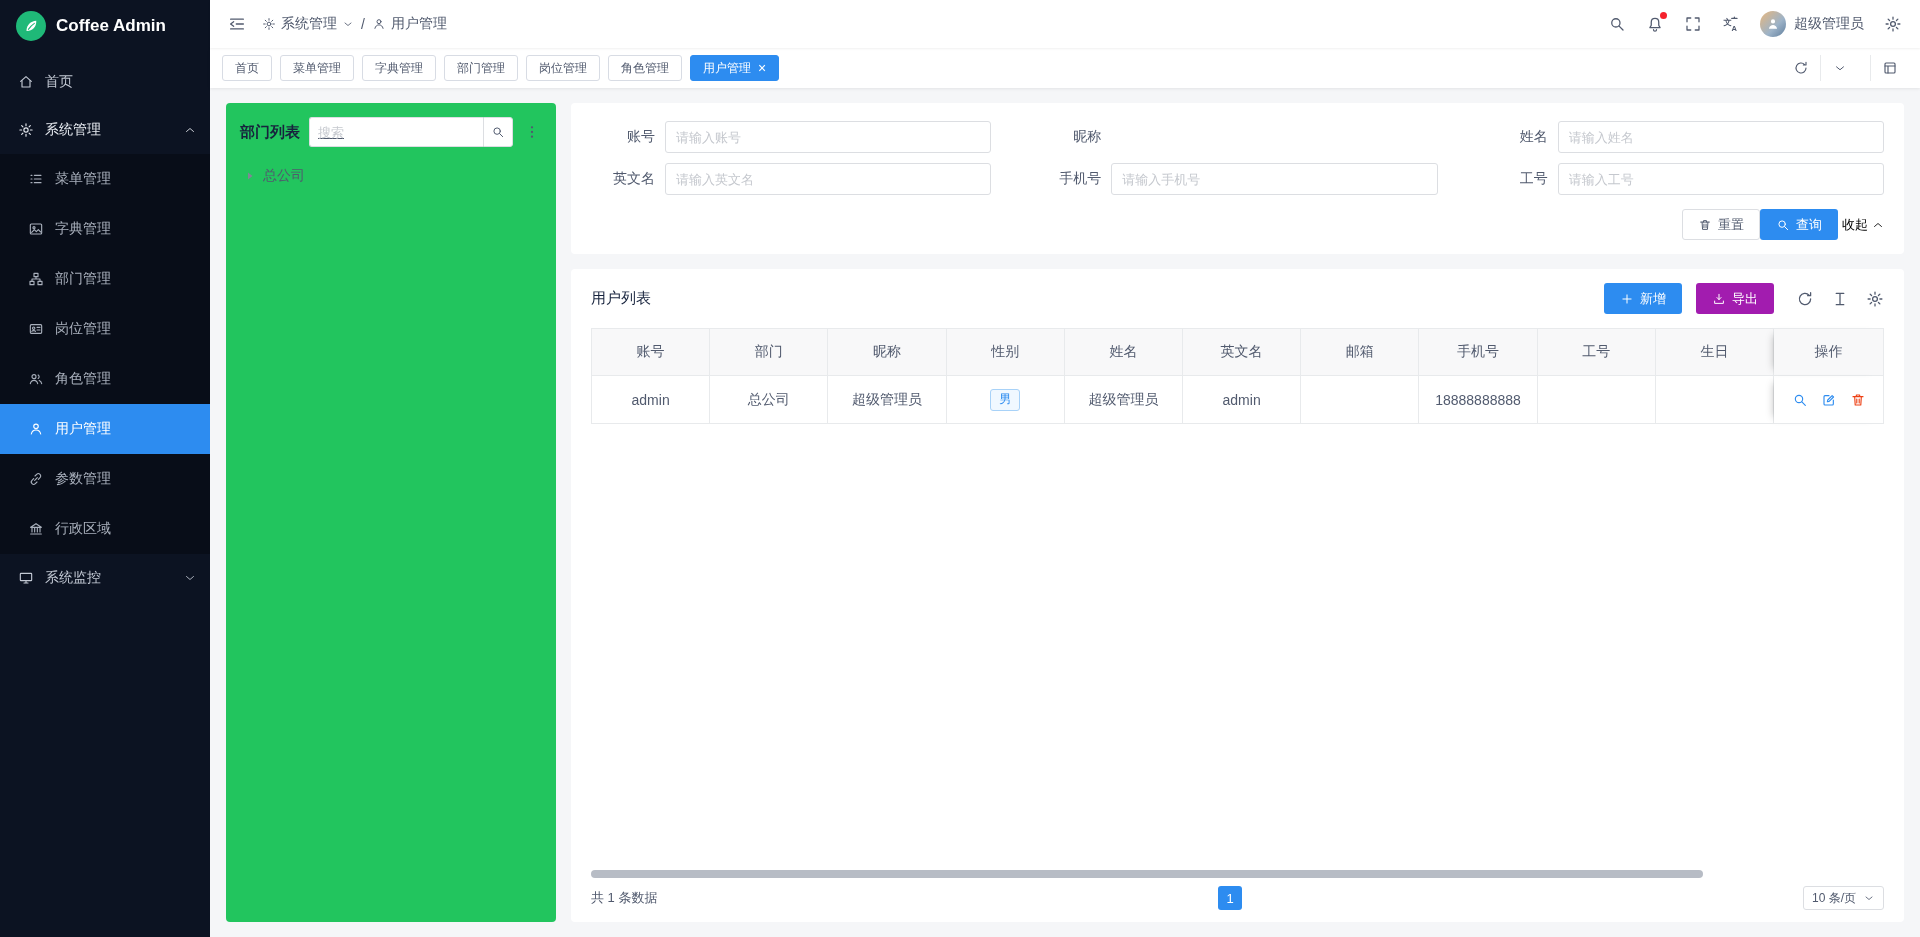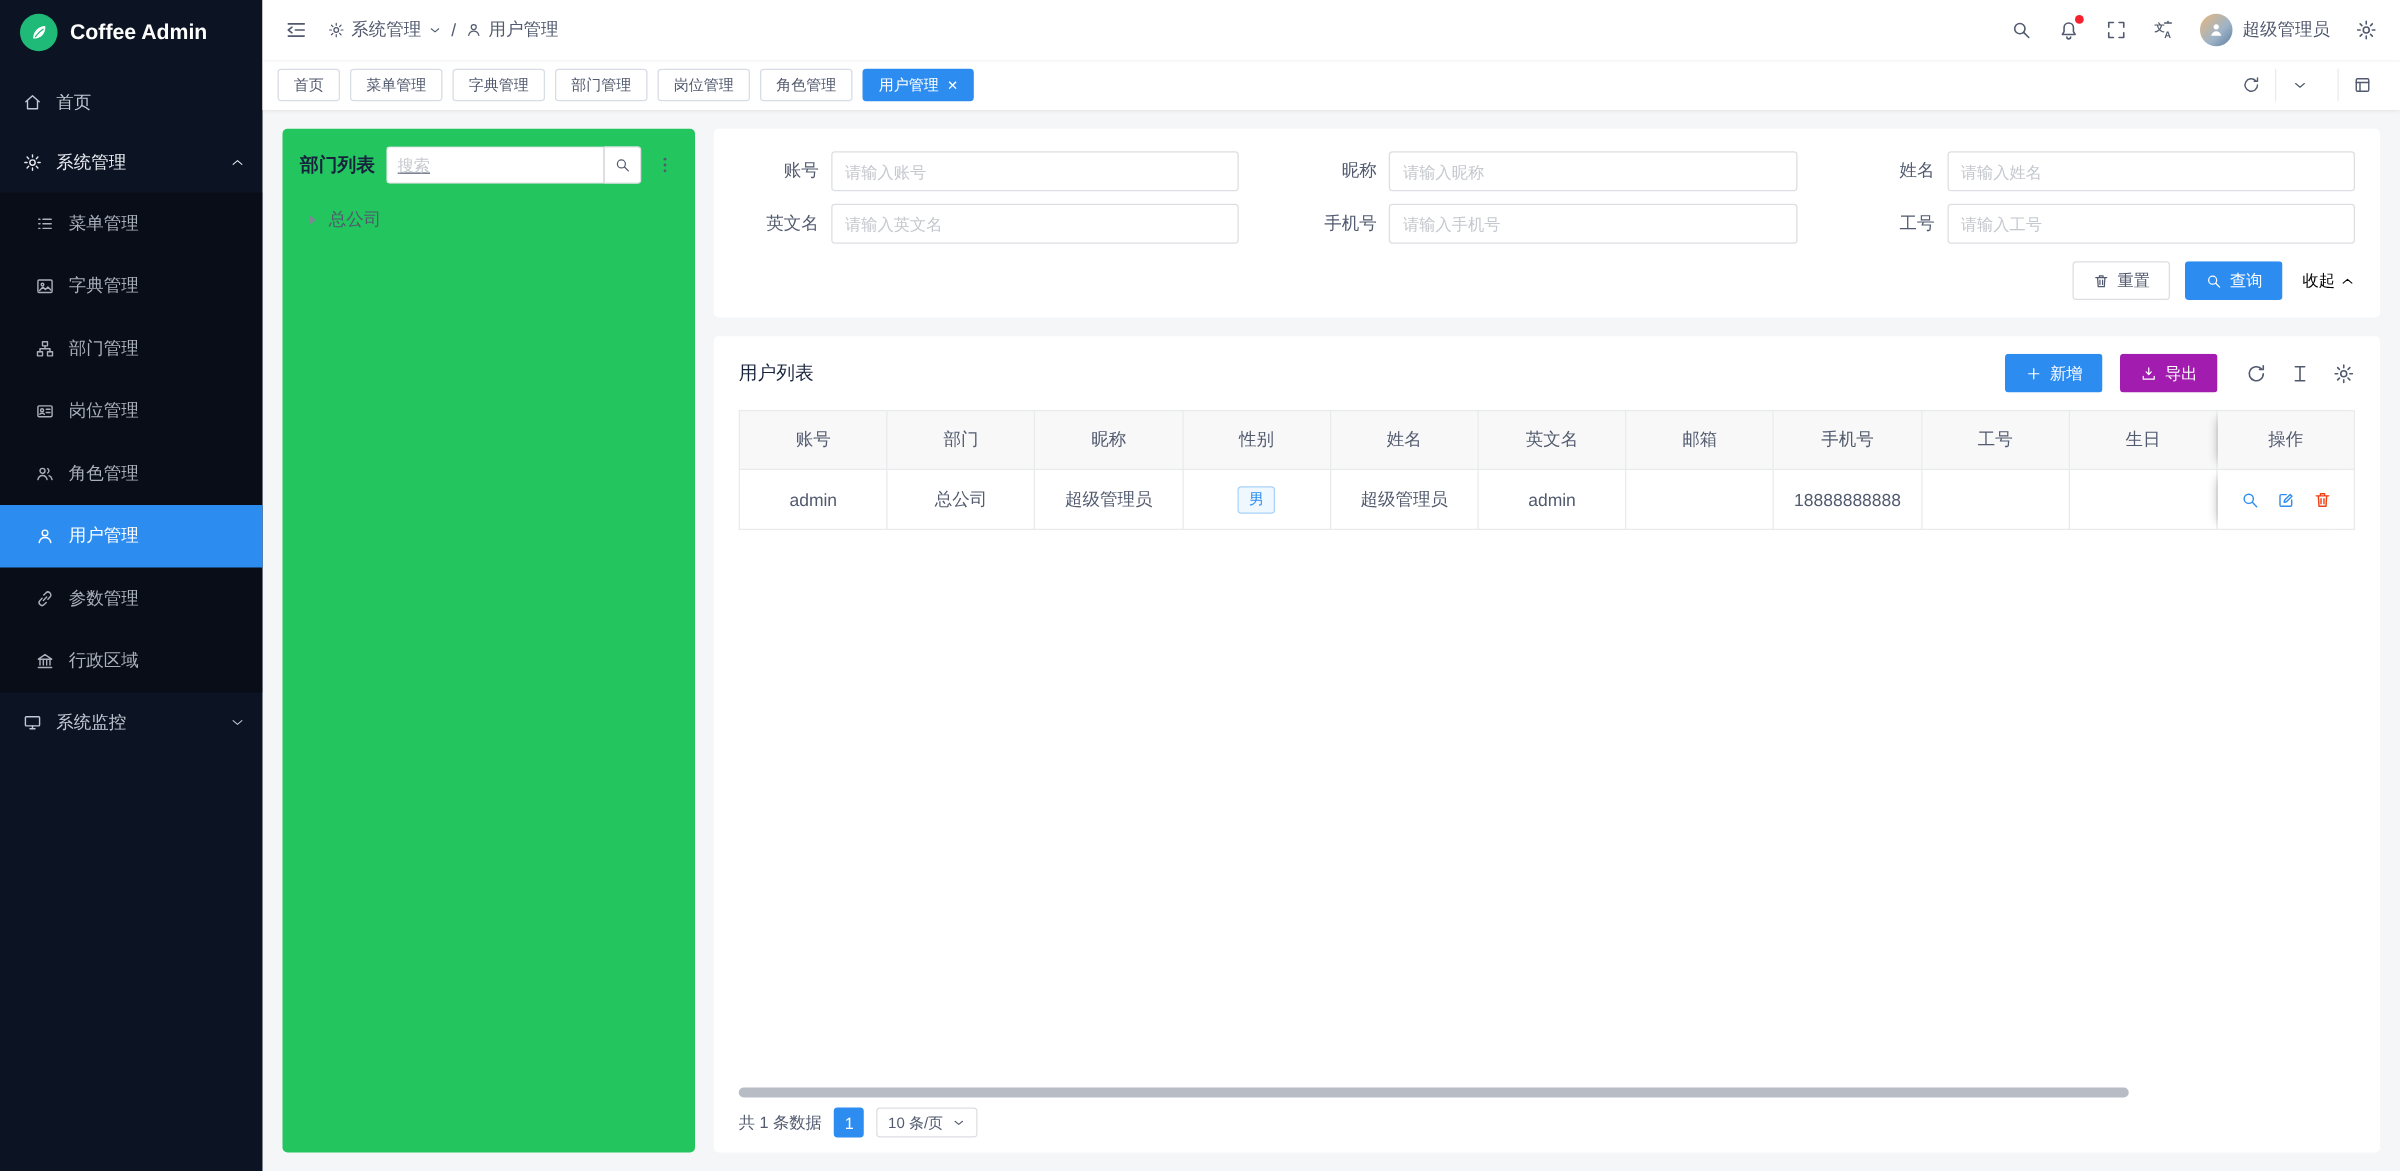--- a/index.html
+++ b/index.html
@@ -65,21 +65,21 @@
 
   
   .right-col { flex:1; min-width:0; display:flex; flex-direction:column; gap:15px; }
 
   .filter-card { background:#fff; border-radius:4px; padding:18px 20px 14px; }
   .filter-grid { display:grid; grid-template-columns:repeat(3,1fr); column-gap:46px; row-gap:10px; }
   .f-field { display:flex; align-items:center; }
   .f-label { width:64px; flex:none; text-align:right; margin-right:10px; font-size:14px; color:#515a6e; white-space:nowrap; }
   .f-input { flex:1; min-width:0; height:32px; border:1px solid #dcdee2; border-radius:3px; padding:0 10px; font-size:13px; color:#515a6e; outline:none; }
   .f-input::placeholder { color:#c5c8ce; }
-  .filter-actions { display:flex; align-items:center; justify-content:flex-end; gap:12px; margin-top:14px; }
+  .filter-actions { display:flex; align-items:center; justify-content:flex-end; margin-top:14px; }
   .btn { height:31px; display:inline-flex; align-items:center; gap:6px; padding:0 15px; border-radius:3px; font-size:13px; cursor:pointer; border:1px solid transparent; white-space:nowrap; }
   .btn-default { background:#fff; border-color:#dcdee2; color:#515a6e; }
   .btn-primary { background:#2d8cf0; color:#fff; }
   .btn-warning { background:#a21caf; color:#fff; }
   .link-collapse { color:#000000; font-size:13px; display:inline-flex; align-items:center; gap:4px; cursor:pointer; margin-left:4px; }
 
   .list-card { flex:1; background:#fff; border-radius:4px; padding:14px 20px 12px; display:flex; flex-direction:column; min-height:0; }
   .list-toolbar { display:flex; align-items:center; }
   .list-title { font-size:15px; color:#17233d; }
   .toolbar-right { margin-left:auto; display:flex; align-items:center; gap:14px; }
@@ -98,21 +98,21 @@
   .tc.op { flex:0 0 110px; box-shadow:-7px 0 8px -7px rgba(0,0,0,.28); position:relative; }
   .tag-male { height:22px; padding:0 8px; display:inline-flex; align-items:center; border:1px solid #a8d2f8; background:#f0f8ff; color:#2d8cf0; border-radius:3px; font-size:12px; }
   .op-icons { display:flex; align-items:center; gap:13px; }
   .op-view,.op-edit { color:#2d8cf0; cursor:pointer; display:flex; }
   .op-del { color:#ed4014; cursor:pointer; display:flex; }
 
   .t-fill { flex:1; }
   .hscroll { height:8px; margin:4px 0 8px; cursor:pointer; }
   .hscroll .thumb { width:86%; height:8px; background:#b7bcc5; border-radius:4px; }
 
-  .pager { display:flex; align-items:center; justify-content:flex-start; gap:10px; font-size:13px; color:#515a6e; }
+  .pager { display:flex; align-items:center; justify-content:space-between; gap:10px; font-size:13px; color:#515a6e; }
   .page-num { width:24px; height:24px; background:#2d8cf0; color:#fff; display:flex; align-items:center; justify-content:center; border-radius:3px; font-size:13px; cursor:pointer; }
   .page-size { height:24px; border:1px solid #dcdee2; border-radius:3px; display:flex; align-items:center; gap:7px; padding:0 8px; font-size:12px; background:#fff; cursor:pointer; color:#515a6e; }
 </style>
 </head>
 <body>
 
 <div class="app">
 
   <aside class="sidebar">
     <div class="logo">
@@ -356,21 +356,20 @@
       <div class="right-col">
 
         <section class="filter-card">
           <div class="filter-grid">
             <div class="f-field">
               <label class="f-label">账号</label>
               <input class="f-input" placeholder="请输入账号" style="">
             </div>
             <div class="f-field">
               <label class="f-label">昵称</label>
-              <input class="f-input" placeholder="请输入昵称" style="">
             </div>
             <div class="f-field">
               <label class="f-label">姓名</label>
               <input class="f-input" placeholder="请输入姓名" style="">
             </div>
             <div class="f-field">
               <label class="f-label">英文名</label>
               <input class="f-input" placeholder="请输入英文名" style="">
             </div>
             <div class="f-field">

